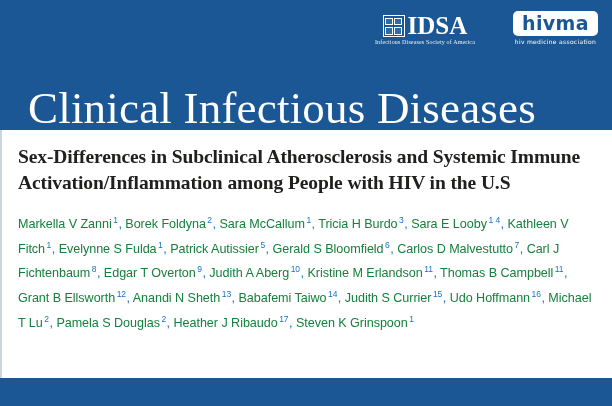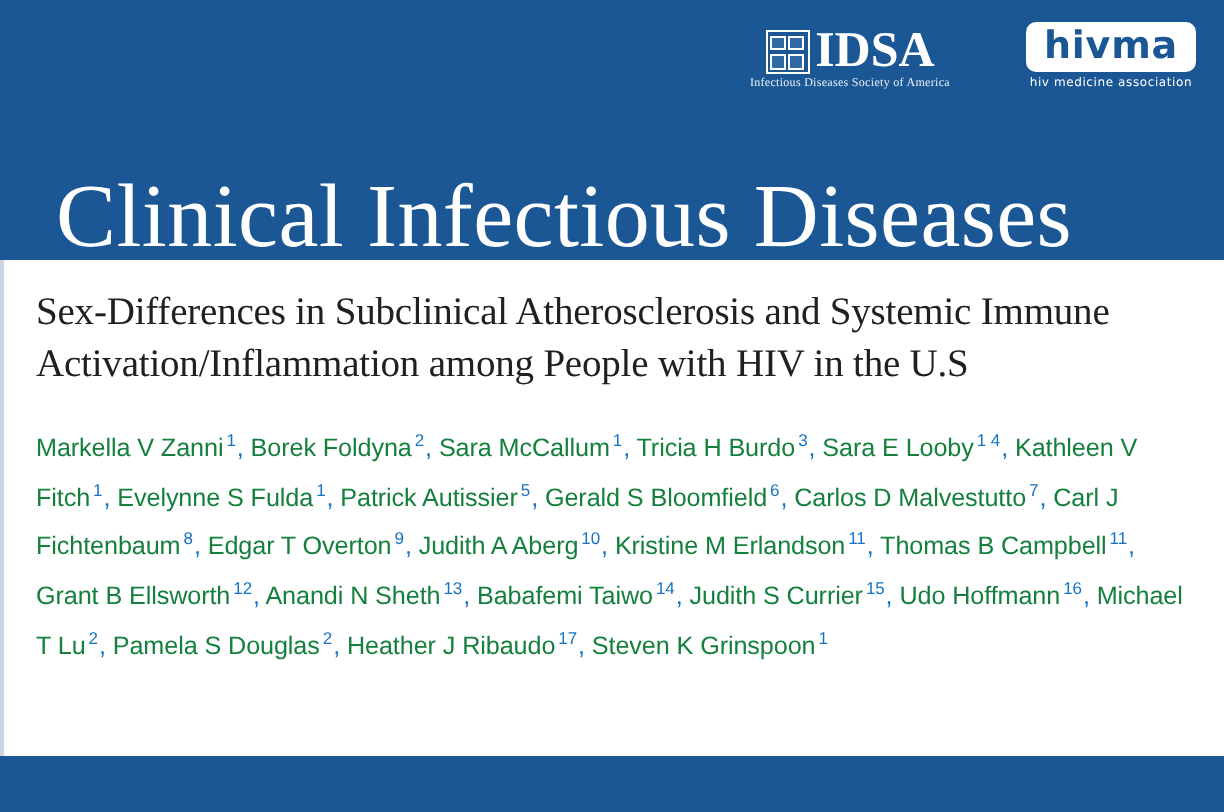--- a/index.html
+++ b/index.html
@@ -142,21 +142,21 @@
     background: #ffffff;
     box-sizing: border-box;
     border-left: 2px solid #c9d6e2;
     overflow: hidden;
   }
 
   .article-title {
     margin: 14px 18px 0 16px;
     font-family: "Liberation Serif", serif;
     font-size: 19.5px;
-    font-weight: normal;
+    font-weight: bold;
     color: #20201f;
     line-height: 26px;
     letter-spacing: -0.1px;
   }
 
   .authors {
     margin: 14px 16px 0 16px;
     font-family: "Liberation Sans", sans-serif;
     font-size: 12.6px;
     color: #1573c6;

